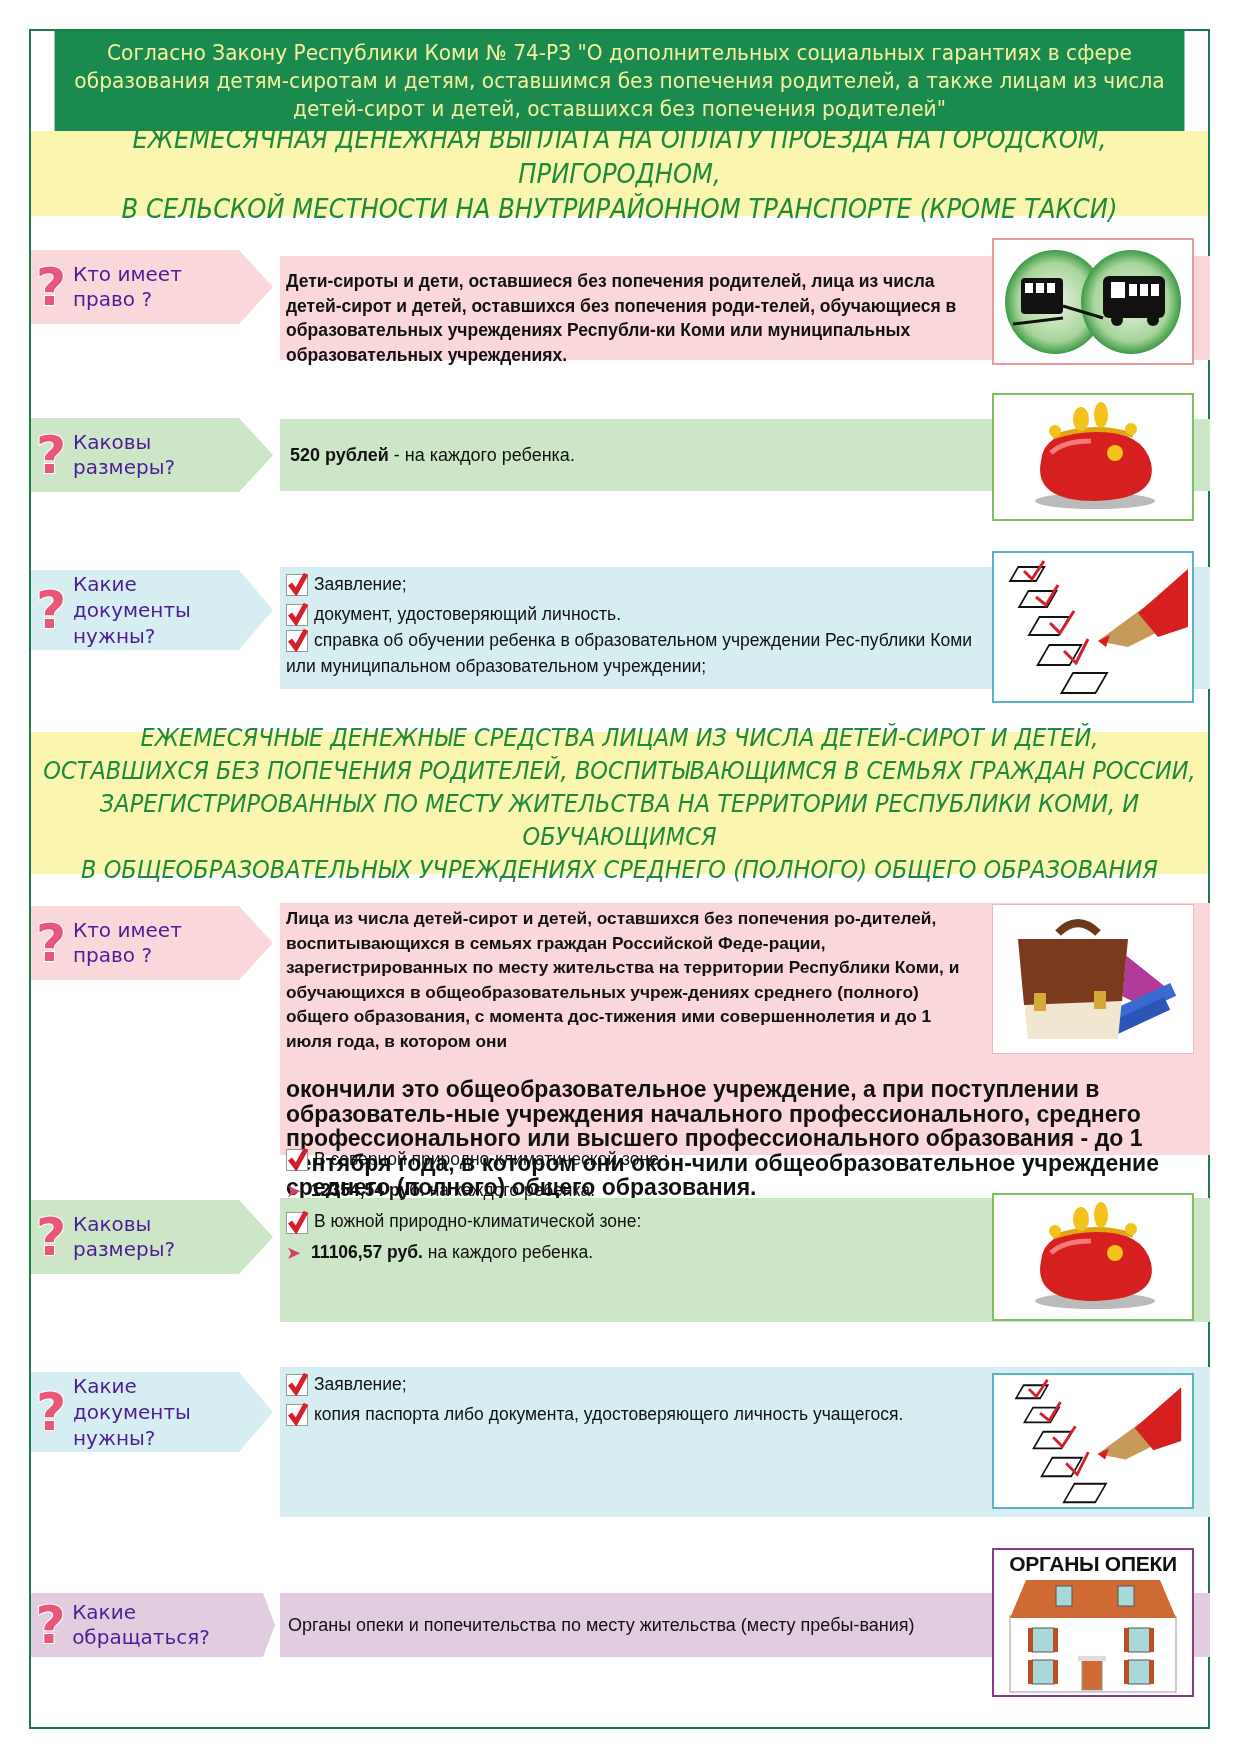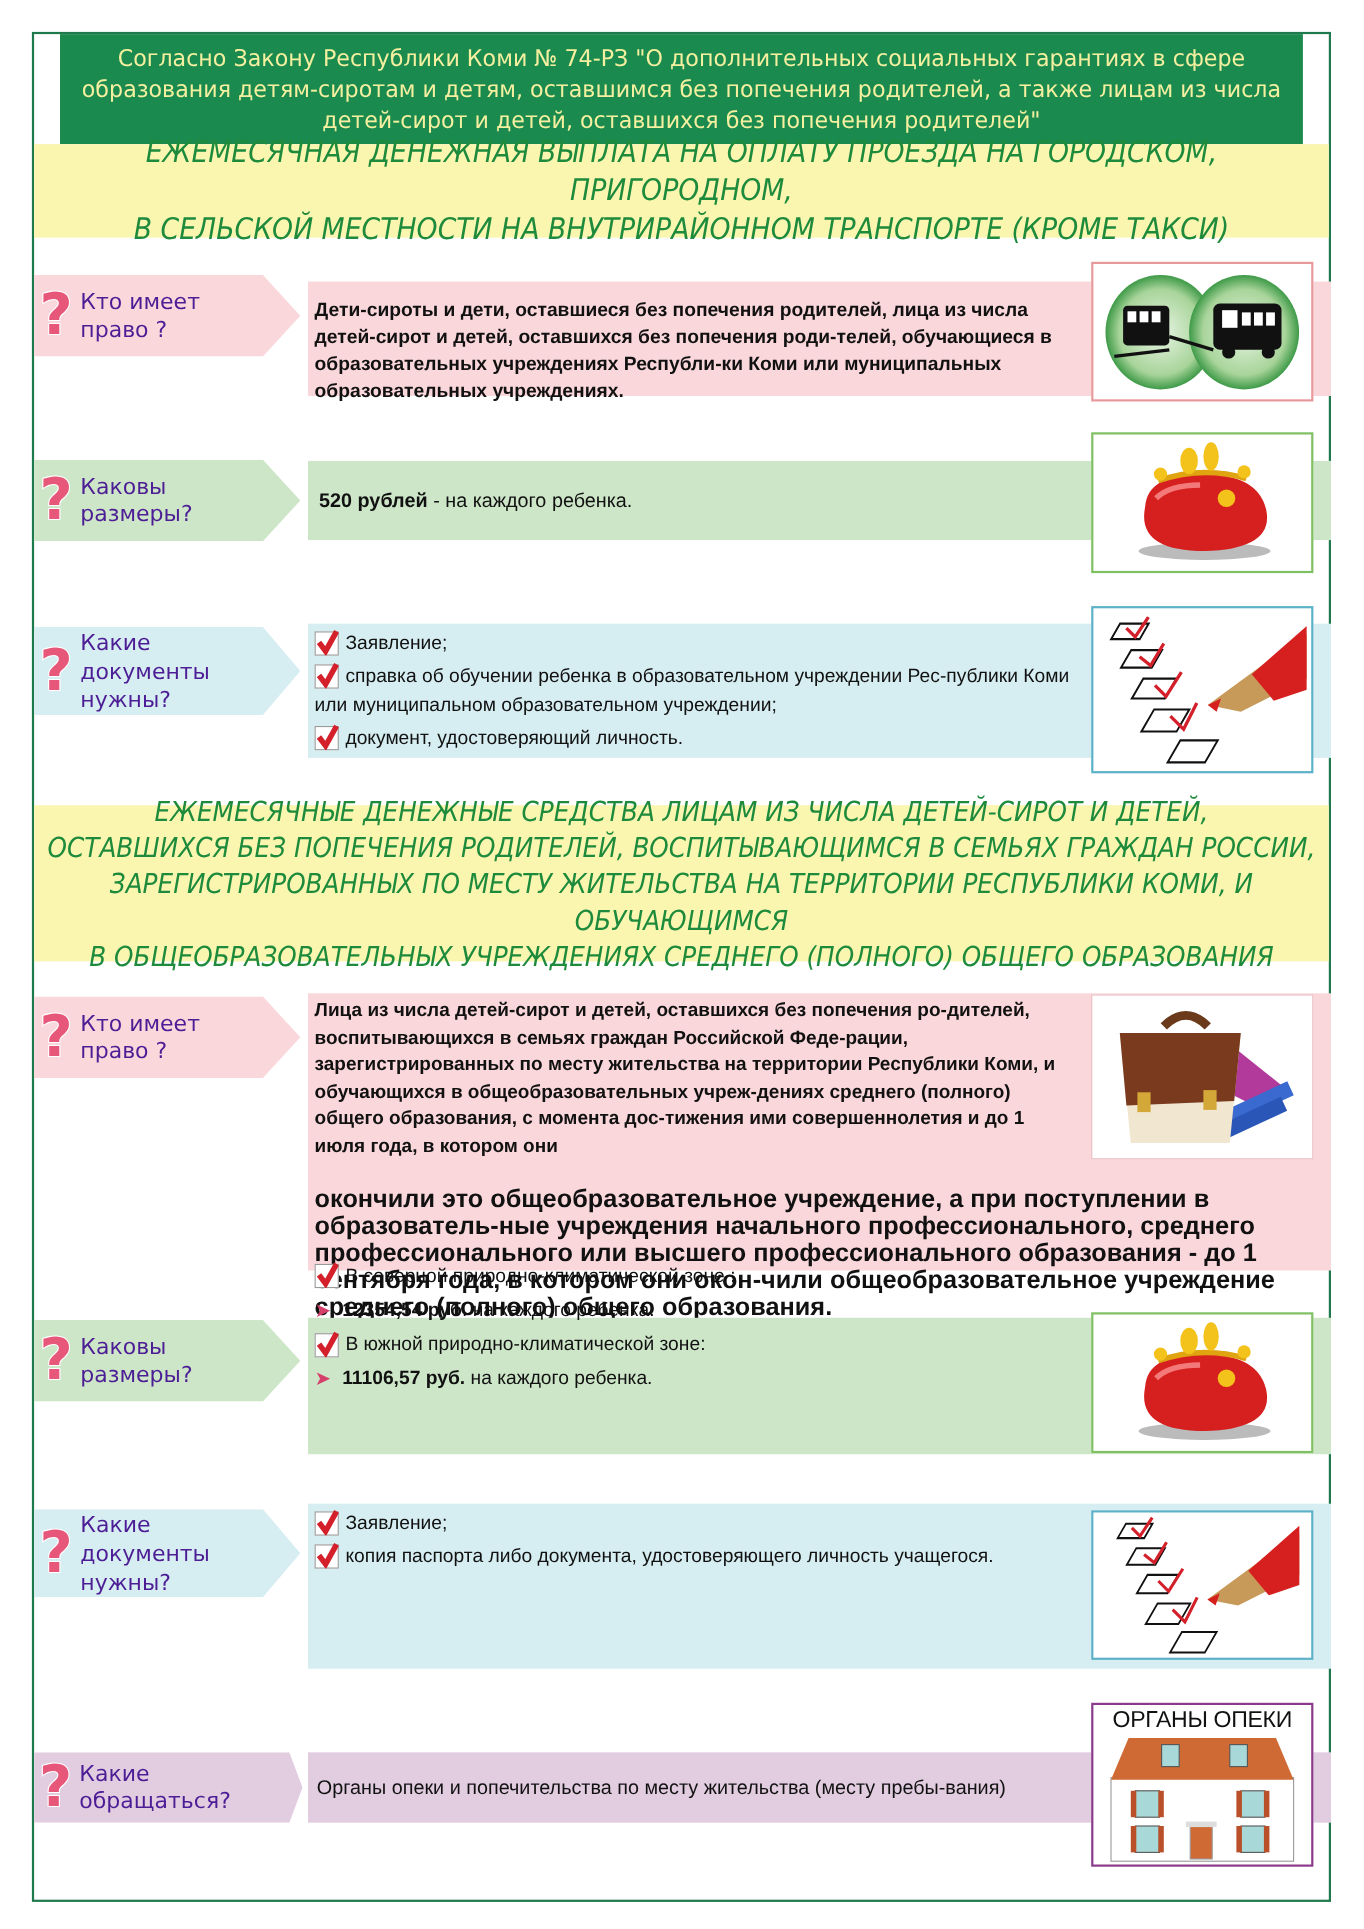--- a/index.html
+++ b/index.html
@@ -118,26 +118,26 @@
   <span class="qmark">?</span>
   <span class="qlabel" style="line-height:26px;">Какие
 документы
 нужны?</span>
 </div>
 <div class="stripe blue" style="top:567px;height:122px;"></div>
 <div class="content reg" style="top:567px;width:705px;height:122px;padding:4px 6px;line-height:26px;">
   <div class="li" style="margin-bottom:4px;"><span class="chk"><svg width="20" height="24" viewBox="0 0 20 24">
           <path d="M2,12 L8,20 L18,2" stroke="#d3202a" stroke-width="5" fill="none"></path>
         </svg></span><span>Заявление;</span></div>
+  <div class="li"><span class="chk"><svg width="20" height="24" viewBox="0 0 20 24">
+          <path d="M2,12 L8,20 L18,2" stroke="#d3202a" stroke-width="5" fill="none"></path>
+        </svg></span><span>документ, удостоверяющий личность.</span></div>
   <div class="li" style="margin-bottom:4px;"><span class="chk"><svg width="20" height="24" viewBox="0 0 20 24">
           <path d="M2,12 L8,20 L18,2" stroke="#d3202a" stroke-width="5" fill="none"></path>
         </svg></span><span>справка об обучении ребенка в образовательном учреждении Рес-публики Коми или муниципальном образовательном учреждении;</span></div>
-  <div class="li"><span class="chk"><svg width="20" height="24" viewBox="0 0 20 24">
-          <path d="M2,12 L8,20 L18,2" stroke="#d3202a" stroke-width="5" fill="none"></path>
-        </svg></span><span>документ, удостоверяющий личность.</span></div>
 </div>
 <div class="imgbox" style="top:551px;height:152px;border:2px solid #5bb2c8;">
   <svg width="190" height="140" viewBox="0 0 190 140">
     <g stroke="#111" stroke-width="2" fill="none">
       <rect x="16" y="10" width="26" height="14" transform="skewX(-30) translate(10,0)"></rect>
       <rect x="28" y="34" width="28" height="16" transform="skewX(-30) translate(22,0)"></rect>
       <rect x="40" y="60" width="30" height="18" transform="skewX(-30) translate(36,0)"></rect>
       <rect x="52" y="88" width="32" height="20" transform="skewX(-30) translate(50,0)"></rect>
       <rect x="72" y="116" width="34" height="20" transform="skewX(-30) translate(70,0)"></rect>
     </g>
@@ -265,21 +265,21 @@
       <polygon points="0,0 232,0 244,32 232,64 0,64" fill="#e2cde0"></polygon>
     </svg>
   <span class="qmark">?</span>
   <span class="qlabel">Какие обращаться?</span>
 </div>
 <div class="stripe purple" style="top:1593px;height:64px;"></div>
 <div class="content reg" style="top:1593px;width:705px;height:64px;padding:4px 8px;line-height:25px;font-size:18px;display:flex;align-items:center;">
   <span>Органы опеки и попечительства по месту жительства (месту пребы-вания)</span>
 </div>
 <div class="imgbox" style="top:1548px;height:149px;border:2px solid #8a3a8a;flex-direction:column;justify-content:flex-start;">
-  <div style="font-weight:normal;font-size:21px;font-family:'Liberation Sans',sans-serif;color:#111;margin-top:2px;letter-spacing:-0.3px;">ОРГАНЫ ОПЕКИ</div>
+  <div style="font-weight:bold;font-size:21px;font-family:'Liberation Sans',sans-serif;color:#111;margin-top:2px;letter-spacing:-0.3px;">ОРГАНЫ ОПЕКИ</div>
   <svg width="190" height="118" viewBox="0 0 190 118">
     <rect x="12" y="40" width="166" height="76" fill="#fff" stroke="#999"></rect>
     <polygon points="28,4 162,4 178,42 12,42" fill="#cf6a34"></polygon>
     <polygon points="58,4 66,-6 74,4" fill="#fff"></polygon>
     <rect x="58" y="10" width="16" height="20" fill="#a8d8d8" stroke="#555"></rect>
     <rect x="120" y="10" width="16" height="20" fill="#a8d8d8" stroke="#555"></rect>
     <rect x="34" y="52" width="22" height="24" fill="#a8d8d8" stroke="#555"></rect>
       <rect x="30" y="52" width="5" height="24" fill="#b9502a"></rect>
       <rect x="55" y="52" width="5" height="24" fill="#b9502a"></rect>
     <rect x="130" y="52" width="22" height="24" fill="#a8d8d8" stroke="#555"></rect>

